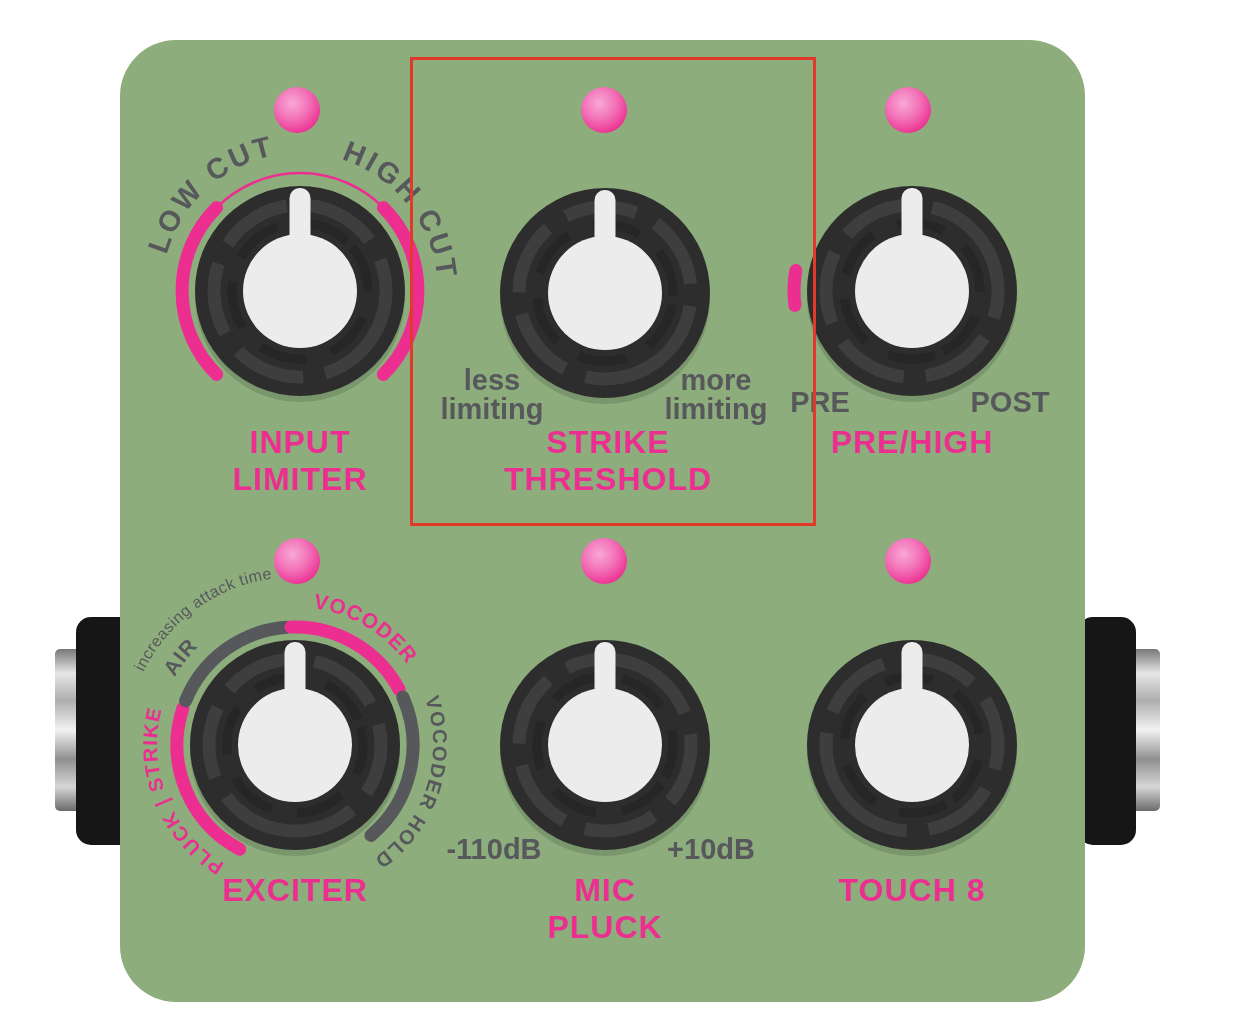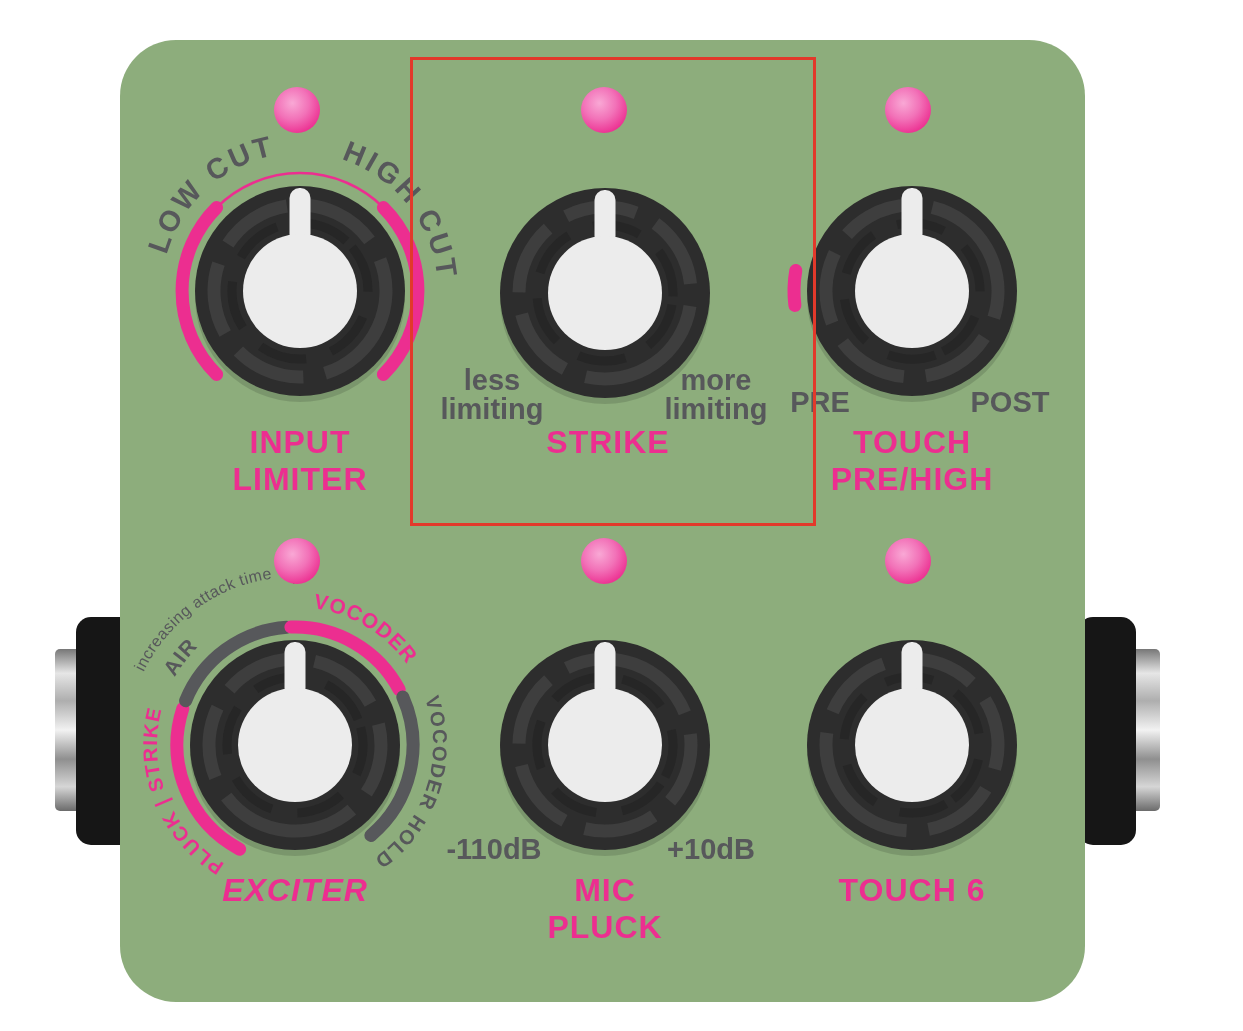--- a/index.html
+++ b/index.html
@@ -177,31 +177,31 @@
   <div class="led" style="left:274px;top:538px;"></div>
   <div class="led" style="left:581px;top:538px;"></div>
   <div class="led" style="left:885px;top:538px;"></div>
 
   <div class="title" style="left:120px;top:424px;">
     <div>INPUT</div>
     <div>LIMITER</div>
   </div>
   <div class="title" style="left:428px;top:424px;">
     <div>STRIKE</div>
+    <div>THRESHOLD</div>
   </div>
   <div class="title" style="left:732px;top:424px;">
-    <div>TOUCH</div>
     <div>PRE/HIGH</div>
   </div>
-  <div class="title" style="left:115px;top:872px;font-style:italic;">
+  <div class="title" style="left:115px;top:872px;">
     <div>EXCITER</div>
   </div>
   <div class="title" style="left:425px;top:872px;">
     <div>MIC</div>
     <div>PLUCK</div>
   </div>
   <div class="title" style="left:732px;top:872px;">
-    <div>TOUCH 6</div>
+    <div>TOUCH 8</div>
   </div>
 
   <div class="highlight"></div>
 
 </div>
 
 </body></html>

